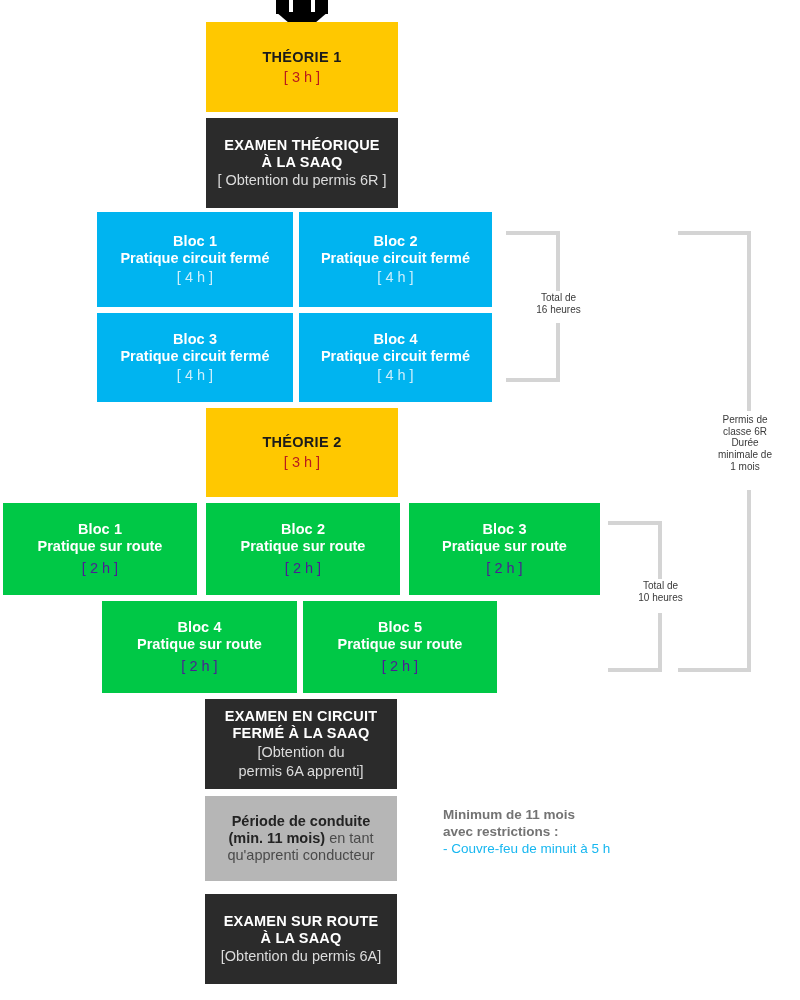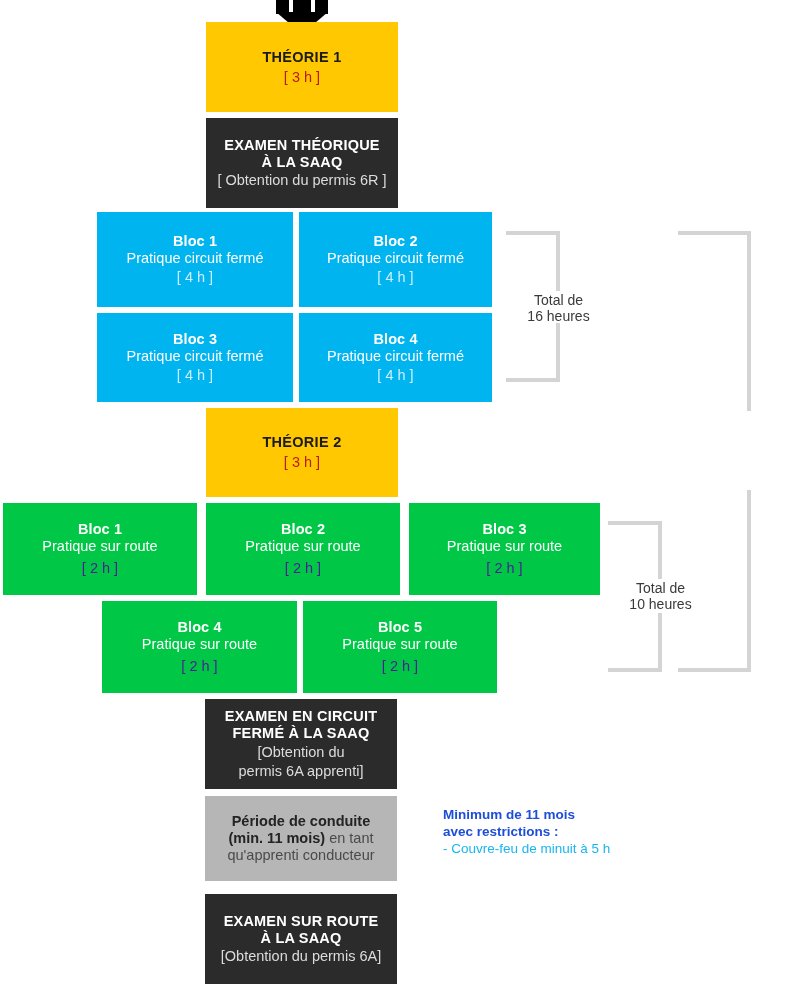--- a/index.html
+++ b/index.html
@@ -28,21 +28,21 @@
     align-items: center;
     justify-content: center;
     text-align: center;
     line-height: 1.16;
   }
   .box .l1 {
     font-weight: bold;
     letter-spacing: 0.1px;
   }
   .box .l2 {
-    font-weight: normal;
+    font-weight: bold;
   }
   .box .l3 {
     font-weight: normal;
   }
   
   .theory {
     background: #FFC800;
     color: #1b1b1b;
   }
   .theory .l1 { font-size: 14.5px; letter-spacing: 0.3px; }
@@ -81,38 +81,38 @@
 
   
   .brk {
     position: absolute;
     background: #d4d4d4;
   }
   
   .anno {
     position: absolute;
     text-align: center;
-    font-size: 14px;
+    font-size: 10px;
     color: #3a3a3a;
     line-height: 1.17;
     font-family: "Liberation Sans", sans-serif;
   }
 
   
   .note {
     position: absolute;
     left: 443px;
     top: 806px;
     width: 240px;
     font-size: 13.5px;
     line-height: 1.27;
   }
   .note .hd {
     font-weight: bold;
-    color: #1d4ed8;
+    color: #737373;
   }
   .note .ln {
     color: #18B7F0;
   }
 
   
   .arrow {
     position: absolute;
     left: 276px;
     top: 0px;
@@ -172,20 +172,27 @@
   <div class="brk" style="left:506px; top:378px; width:54px; height:4px;"></div>
   <div class="anno" style="left:496px; top:292px; width:125px;">
     <div>Total de</div>
     <div>16 heures</div>
   </div>
 
   <div class="brk" style="left:678px; top:231px; width:73px; height:4px;"></div>
   <div class="brk" style="left:747px; top:231px; width:4px; height:180px;"></div>
   <div class="brk" style="left:747px; top:490px; width:4px; height:182px;"></div>
   <div class="brk" style="left:678px; top:668px; width:73px; height:4px;"></div>
+  <div class="anno" style="left:690px; top:414px; width:110px;">
+    <div>Permis de</div>
+    <div>classe 6R</div>
+    <div>Durée</div>
+    <div>minimale de</div>
+    <div>1 mois</div>
+  </div>
 
   <div class="box theory" style="left:206px; top:408px; width:192px; height:89px;">
     <div class="l1">THÉORIE 2</div>
     <div class="l3">[ 3 h ]</div>
   </div>
 
   <div class="box green" style="left:3px; top:503px; width:194px; height:92px;">
     <div class="l1">Bloc 1</div>
     <div class="l2">Pratique sur route</div>
     <div class="l3">[ 2 h ]</div>

